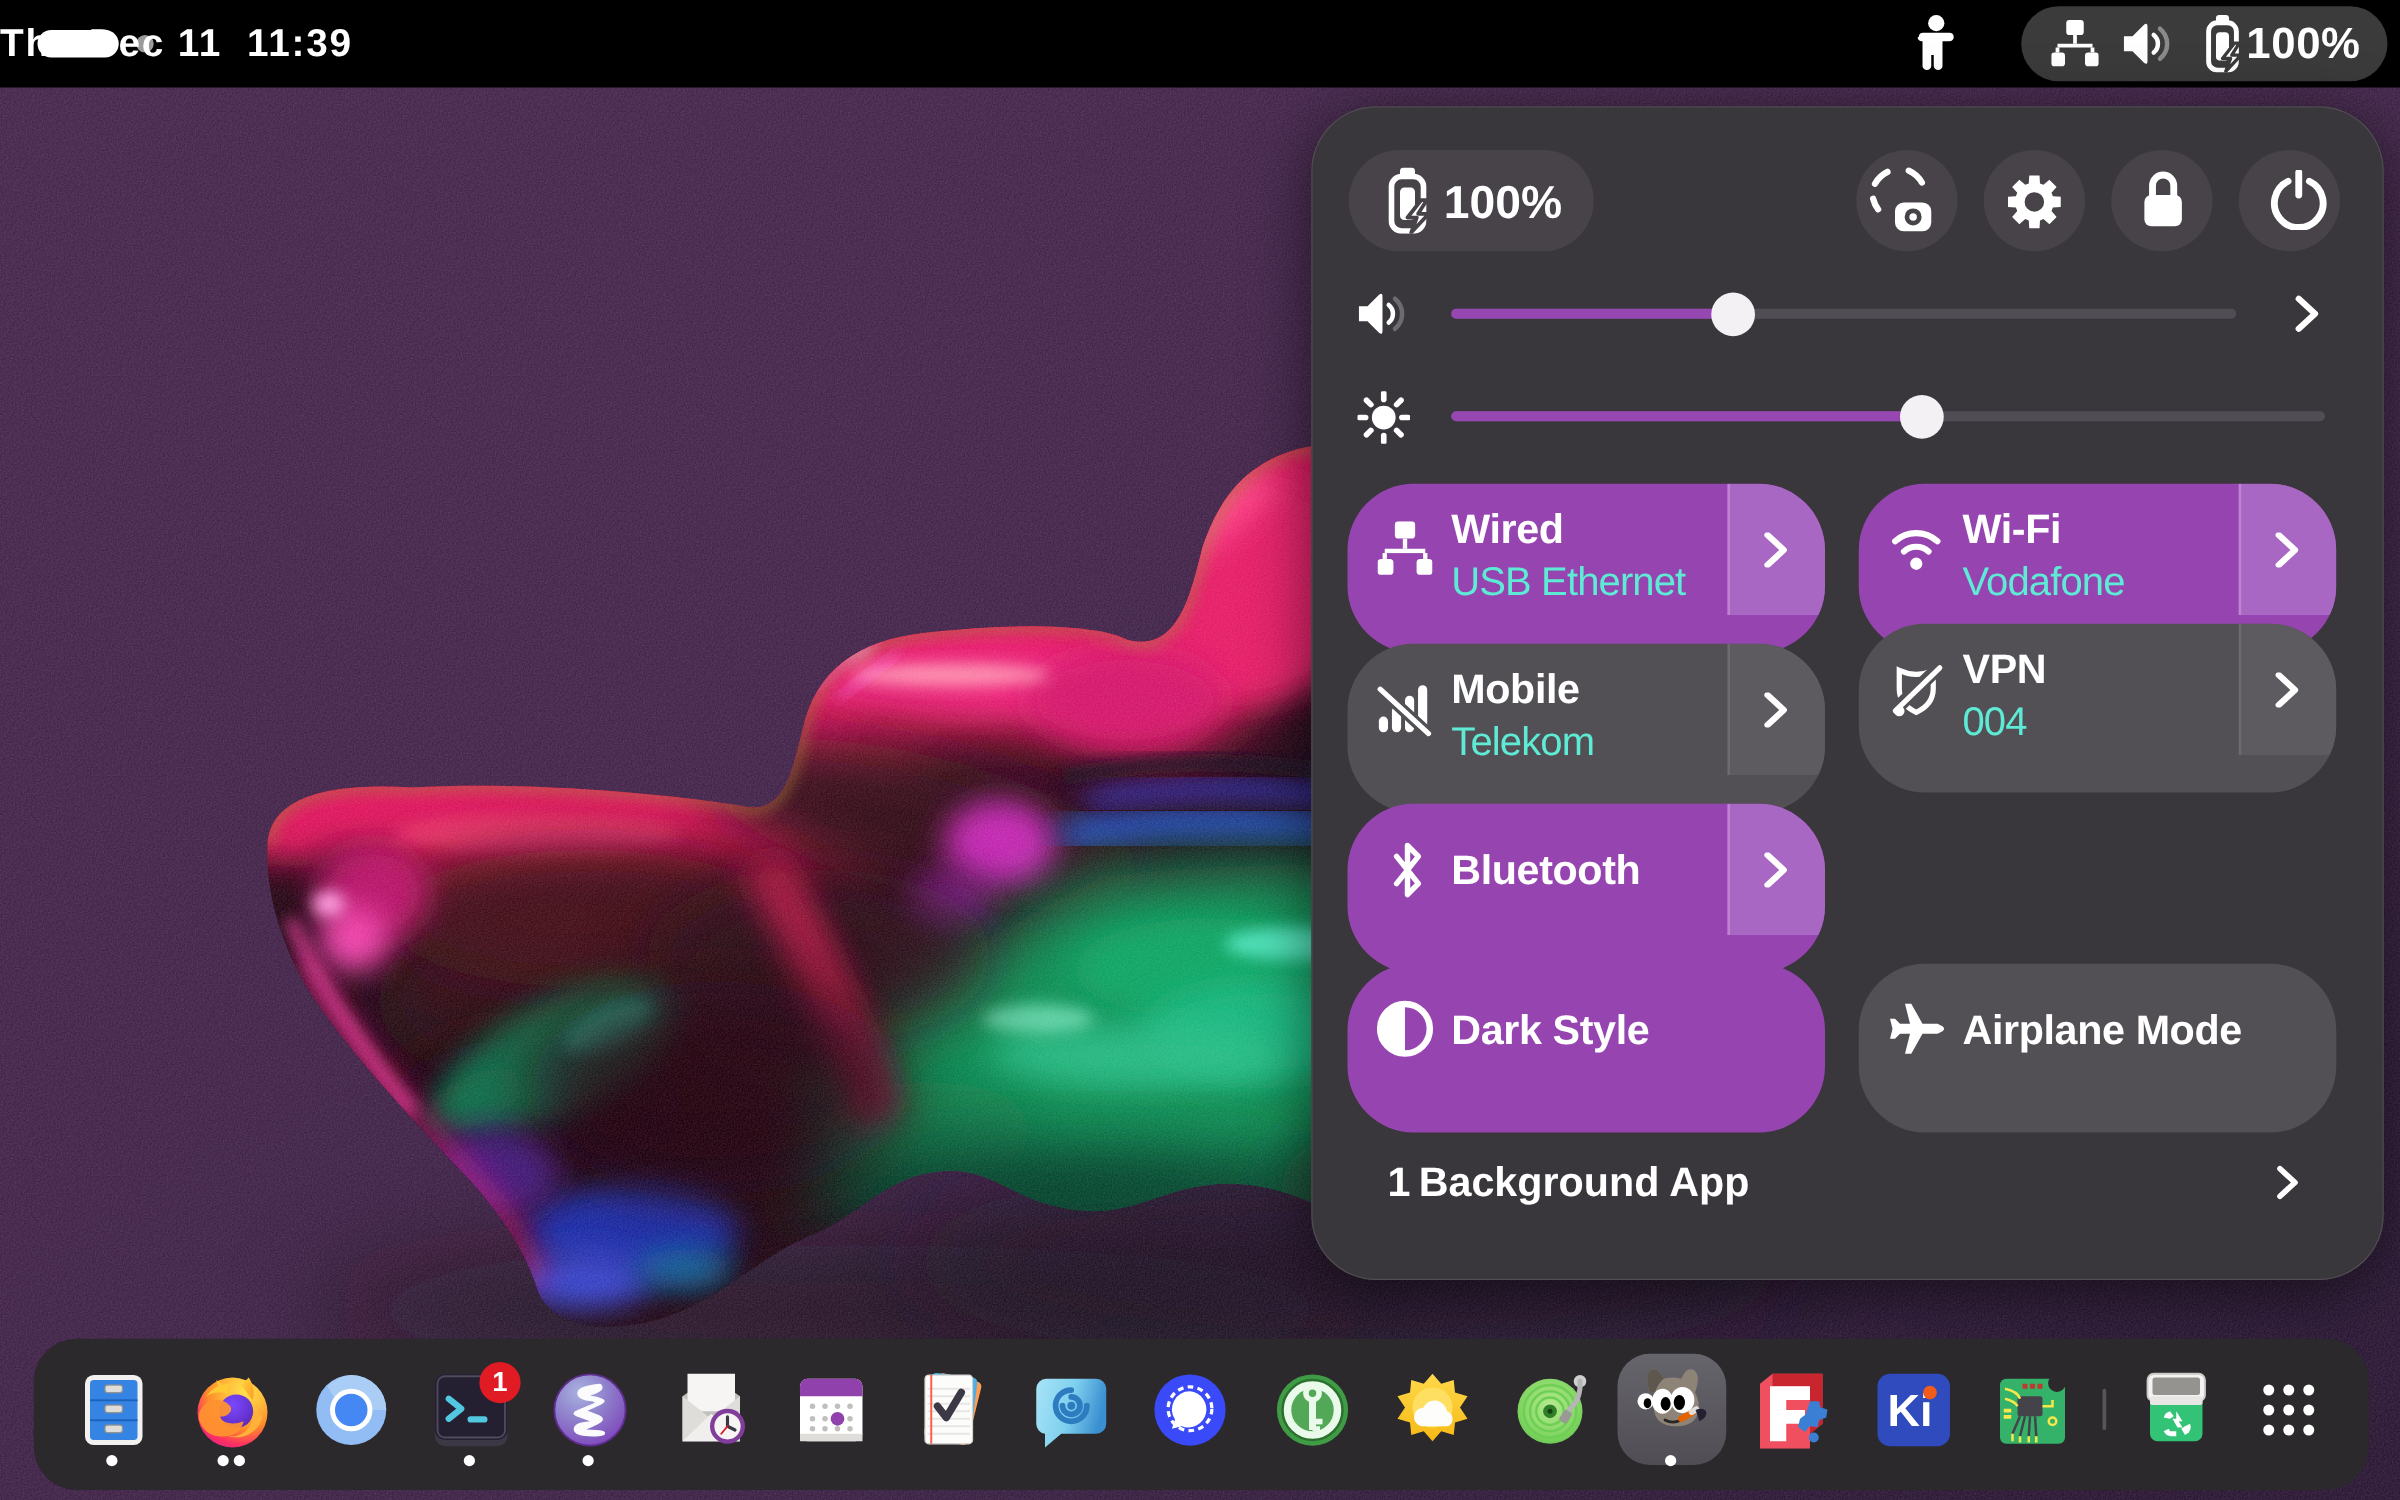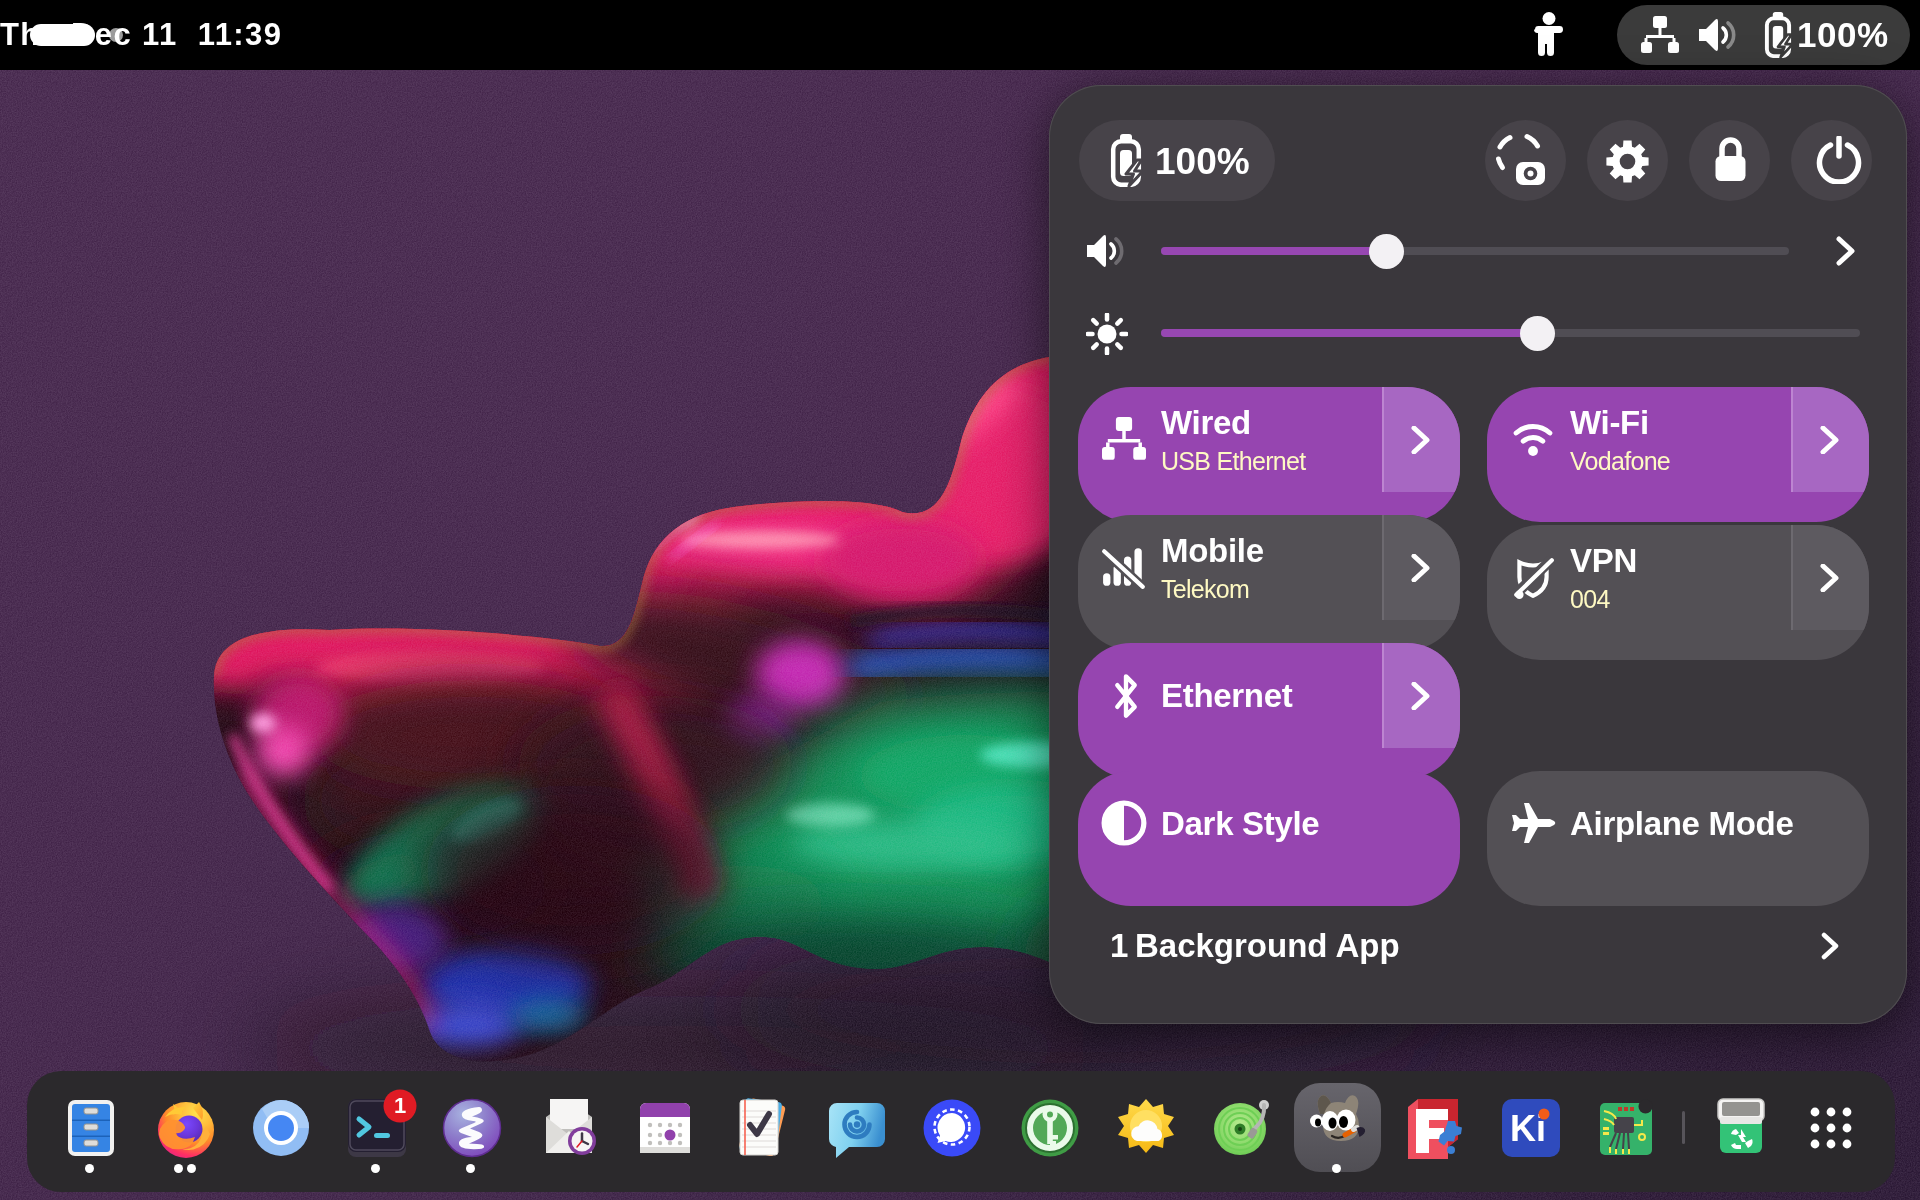--- a/index.html
+++ b/index.html
@@ -31,21 +31,21 @@
   .track { position:absolute; height:8px; border-radius:4px; background:#504d54; }
   .trackfill { position:absolute; height:8px; border-radius:4px; background:#9747b2; }
   .knob { position:absolute; width:35px; height:35px; border-radius:50%; background:#f3f1f4; }
   .tile { position:absolute; width:382px; height:135px; border-radius:53px; overflow:hidden; }
   .tile.on  { background:#9645b0; }
   .tile.off { background:#535055; }
   .tile .arrowsec { position:absolute; right:0; top:0; width:78px; height:105px; }
   .tile.on  .arrowsec { background:#a767c2; border-left:2px solid #bd85d1; }
   .tile.off .arrowsec { background:#5d5a60; border-left:2px solid #6d6a70; }
   .tile .t1 { position:absolute; left:83px; top:17px; font-size:33px; font-weight:bold; color:#fff; white-space:nowrap; letter-spacing:-0.3px; }
-  .tile .t2 { position:absolute; left:83px; top:60px; font-size:25px; color:#fef9c3; white-space:nowrap; letter-spacing:-0.7px; }
+  .tile .t2 { position:absolute; left:83px; top:60px; font-size:32px; color:#5eead4; white-space:nowrap; letter-spacing:-0.7px; }
   .tile .single { position:absolute; left:83px; top:0; height:105px; line-height:105px; font-size:33px; font-weight:bold; color:#fff; white-space:nowrap; letter-spacing:-0.3px; }
   .ticon { position:absolute; left:24px; top:30px; width:44px; height:44px; }
   #bgapp { position:absolute; left:61px; top:842px; font-size:33px; font-weight:bold; color:#fff; }
   
   #dock { position:absolute; left:27px; top:1071px; width:1868px; height:121px;
      background:#2b292c; border-radius:34px; }
   .dot { position:absolute; width:9px; height:9px; border-radius:50%; background:#fff; top:93px; }
   .dicon { position:absolute; top:26px; width:62px; height:62px; }
 </style>
 </head>
@@ -311,38 +311,38 @@
       <rect x="12" y="20" width="7" height="20" rx="3.5" fill="#fff"></rect>
       <rect x="22" y="12" width="7" height="28" rx="3.5" fill="#fff"></rect>
       <rect x="32" y="4" width="7" height="36" rx="3.5" fill="#fff"></rect>
       <line x1="3" y1="7" x2="40" y2="41" stroke="#535055" stroke-width="9"></line>
       <line x1="3" y1="7" x2="40" y2="41" stroke="#fff" stroke-width="4" stroke-linecap="round"></line>
     </svg>
     <svg class="abs" style="left:330px;top:39px" width="26" height="28" viewBox="0 0 26 28">
       <path d="M6 2 l13 12 -13 12" fill="none" stroke="#fff" stroke-width="5" stroke-linecap="round" stroke-linejoin="round"></path>
     </svg>
   </div>
-  <div class="tile off" style="left:438px;top:440px">
+  <div class="tile off" style="left:438px;top:414px">
     <div class="arrowsec"></div>
     <div class="t1">VPN</div>
       <div class="t2">004</div>
     <svg class="ticon" viewBox="0 0 44 44" style="width:46px;height:46px;top:29px;left:23px">
       <path d="M9 8 q13 6 26 0 v14 q0 12 -13 18 q-13 -6 -13 -18 z" fill="none" stroke="#fff" stroke-width="4"></path>
       <line x1="4" y1="40" x2="40" y2="5" stroke="#535055" stroke-width="10"></line>
       <line x1="6" y1="39" x2="40" y2="6" stroke="#fff" stroke-width="4" stroke-linecap="round"></line>
       <circle cx="9" cy="39" r="4" fill="#fff"></circle>
     </svg>
     <svg class="abs" style="left:330px;top:39px" width="26" height="28" viewBox="0 0 26 28">
       <path d="M6 2 l13 12 -13 12" fill="none" stroke="#fff" stroke-width="5" stroke-linecap="round" stroke-linejoin="round"></path>
     </svg>
   </div>
 
   <div class="tile on" style="left:29px;top:558px">
     <div class="arrowsec"></div>
-    <div class="single">Ethernet</div>
+    <div class="single">Bluetooth</div>
     <svg class="ticon" viewBox="0 0 30 44" style="width:34px;height:48px;top:29px;left:31px">
       <path d="M7 12 l16 20 -8 8 v-36 l8 8 -16 20" fill="none" stroke="#fff" stroke-width="4" stroke-linejoin="round" stroke-linecap="round"></path>
     </svg>
     <svg class="abs" style="left:330px;top:39px" width="26" height="28" viewBox="0 0 26 28">
       <path d="M6 2 l13 12 -13 12" fill="none" stroke="#fff" stroke-width="5" stroke-linecap="round" stroke-linejoin="round"></path>
     </svg>
   </div>
 
   <div class="tile on" style="left:29px;top:686px">
     <div class="single">Dark Style</div>

